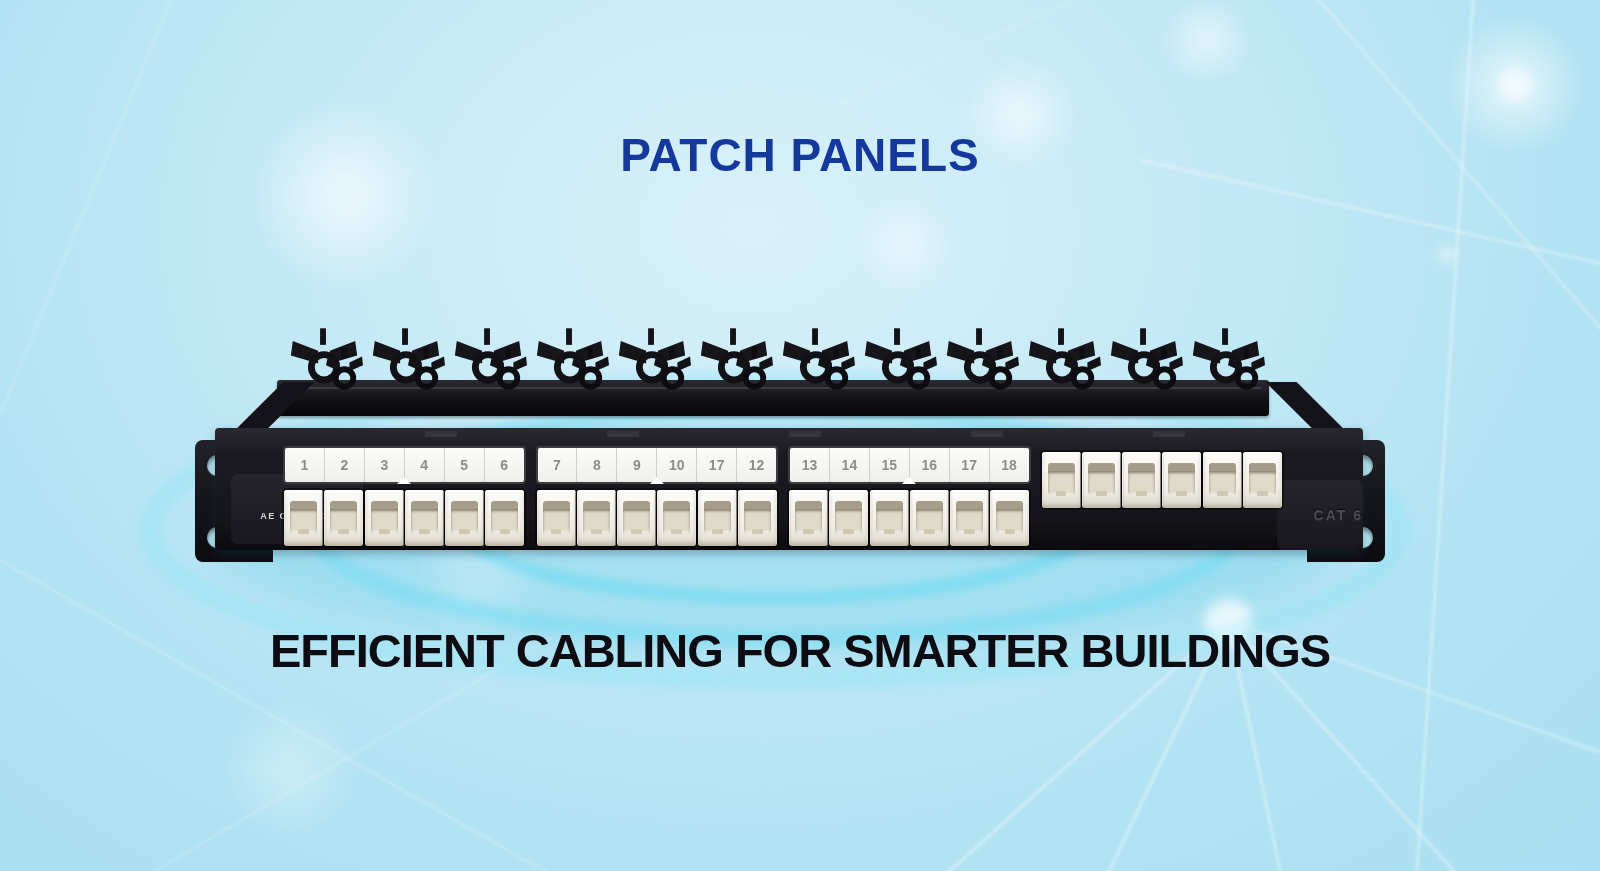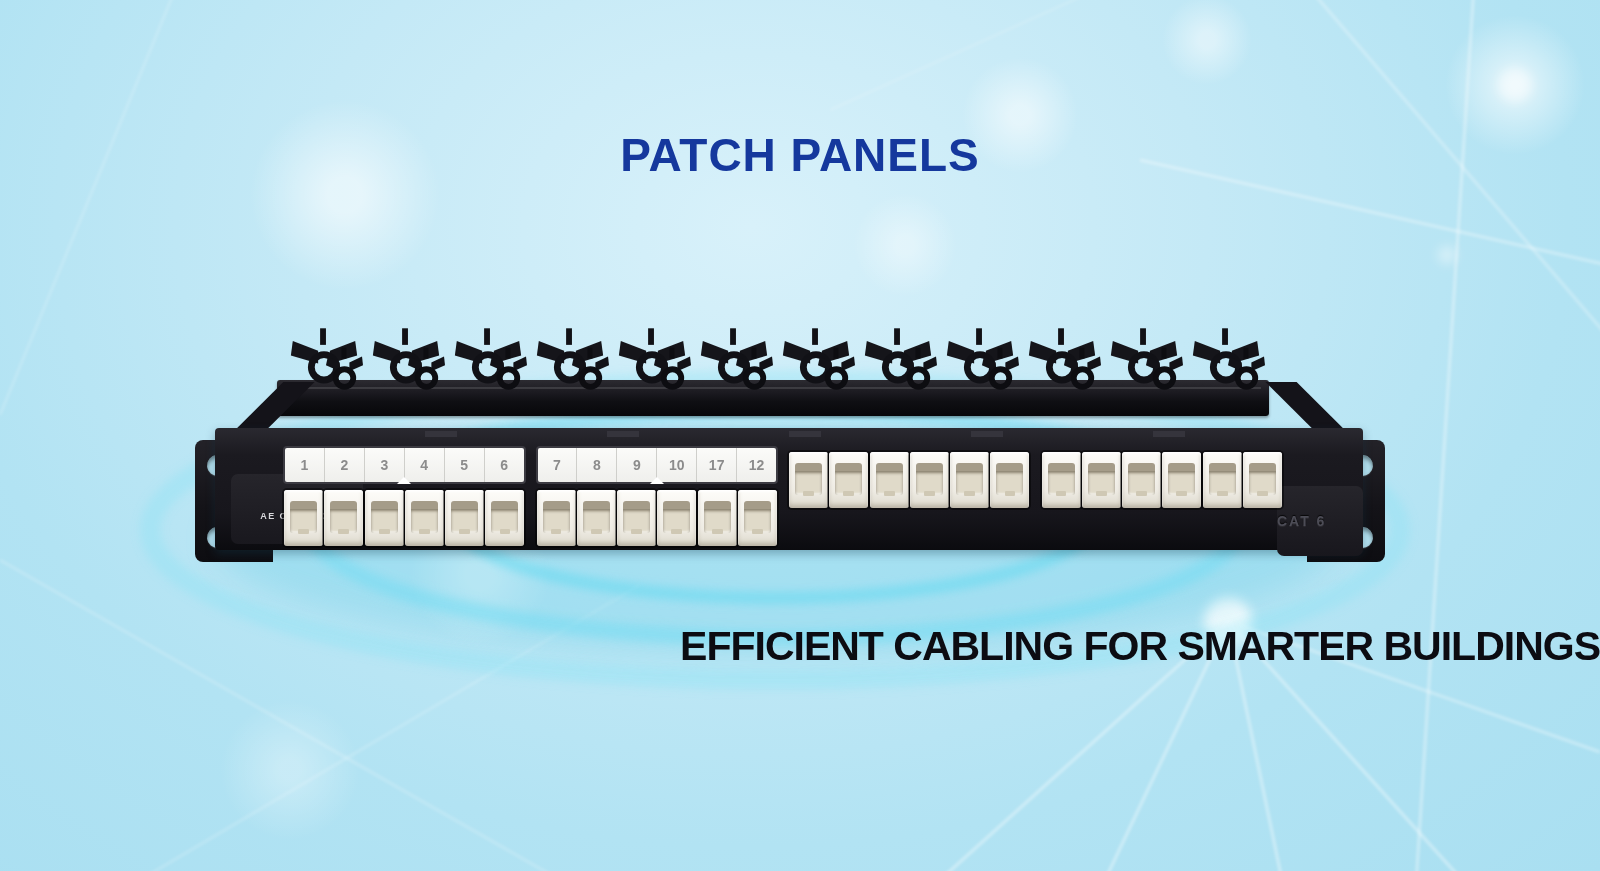--- a/index.html
+++ b/index.html
@@ -16,21 +16,21 @@
       radial-gradient(circle at 290px 770px, rgba(255,255,255,.3) 0 10px, rgba(255,255,255,0) 70px),
       radial-gradient(ellipse at 47% 26%, #d8f1fa 0%, #c4e9f6 38%, #b2e3f3 68%, #a9dff1 100%);
   }
   svg.bg-net, svg.ripples{position:absolute;left:0;top:0;z-index:1;}
   .title{
     position:absolute;left:0;top:128px;width:100%;margin:0;z-index:3;
     text-align:center;font-size:46px;font-weight:800;letter-spacing:1px;
   }
   .tagline{
     position:absolute;left:0;top:623px;width:100%;z-index:3;
-    text-align:right;font-size:41px;font-weight:800;letter-spacing:-1px;
+    text-align:center;font-size:47px;font-weight:800;letter-spacing:-1px;
   }
   
   .panel{position:absolute;left:195px;top:328px;width:1190px;height:240px;z-index:2;}
   .clip-row{position:absolute;left:90px;top:0;width:980px;height:63px;display:flex;justify-content:space-between;z-index:3;}
   .clip-row svg{display:block;}
   .rear-bar{
     position:absolute;left:82px;top:52px;width:992px;height:36px;z-index:2;border-radius:3px;
     background:linear-gradient(#2c2b31 0%, #1b1a20 35%, #0f0f13 60%, #07070a 100%);
     box-shadow:0 2px 3px rgba(0,0,0,.35);
   }
@@ -53,22 +53,22 @@
   }
   .chassis::before{content:"";position:absolute;left:60px;right:60px;top:3px;height:6px;
     background:repeating-linear-gradient(90deg, transparent 0 150px, #35343c 150px 182px);border-radius:2px;}
   .brand-plate{
     position:absolute;left:36px;top:146px;width:132px;height:70px;z-index:5;border-radius:7px;
     background:linear-gradient(#26252b,#19181e);display:flex;flex-direction:column;
     align-items:center;justify-content:center;gap:3px;color:#d8d8dc;
   }
   .brand-text{font-size:9px;font-weight:bold;letter-spacing:1.4px;}
   .endcap{
-    position:absolute;left:1082px;top:158px;width:86px;height:70px;z-index:5;border-radius:7px;
-    background:linear-gradient(#26252b,#18171d);display:flex;align-items:center;justify-content:flex-start;
+    position:absolute;left:1082px;top:152px;width:86px;height:70px;z-index:5;border-radius:7px;
+    background:linear-gradient(#26252b,#18171d);display:flex;align-items:center;justify-content:flex-end;
   }
   .endcap span{font-size:14px;font-weight:bold;letter-spacing:2px;color:#4c4c56;
     text-shadow:0 1px 1px rgba(255,255,255,.08), 0 -1px 1px rgba(0,0,0,.8);}
   .ports-area{position:absolute;left:88px;top:118px;width:1000px;height:100px;z-index:5;display:flex;gap:10px;}
   .port-group{flex:1;display:flex;flex-direction:column;}
   .label-strip{
     position:relative;height:38px;background:linear-gradient(#fbfbf9,#efefec);
     border:2px solid #3c3b42;border-radius:4px;display:flex;box-sizing:border-box;
   }
   .label-strip::after{content:"";position:absolute;left:50%;bottom:-2px;margin-left:-7px;
@@ -361,20 +361,28 @@
             </div>
             <div class="jack">
               <div class="jack-hole"></div>
             </div>
             <div class="jack">
               <div class="jack-hole"></div>
             </div>
           </div>
       </div>
       <div class="port-group">
+        <div class="label-strip">
+            <div class="label-cell">13</div>
+            <div class="label-cell">14</div>
+            <div class="label-cell">15</div>
+            <div class="label-cell">16</div>
+            <div class="label-cell">17</div>
+            <div class="label-cell">18</div>
+          </div>
         <div class="jack-row">
             <div class="jack">
               <div class="jack-hole"></div>
             </div>
             <div class="jack">
               <div class="jack-hole"></div>
             </div>
             <div class="jack">
               <div class="jack-hole"></div>
             </div>

